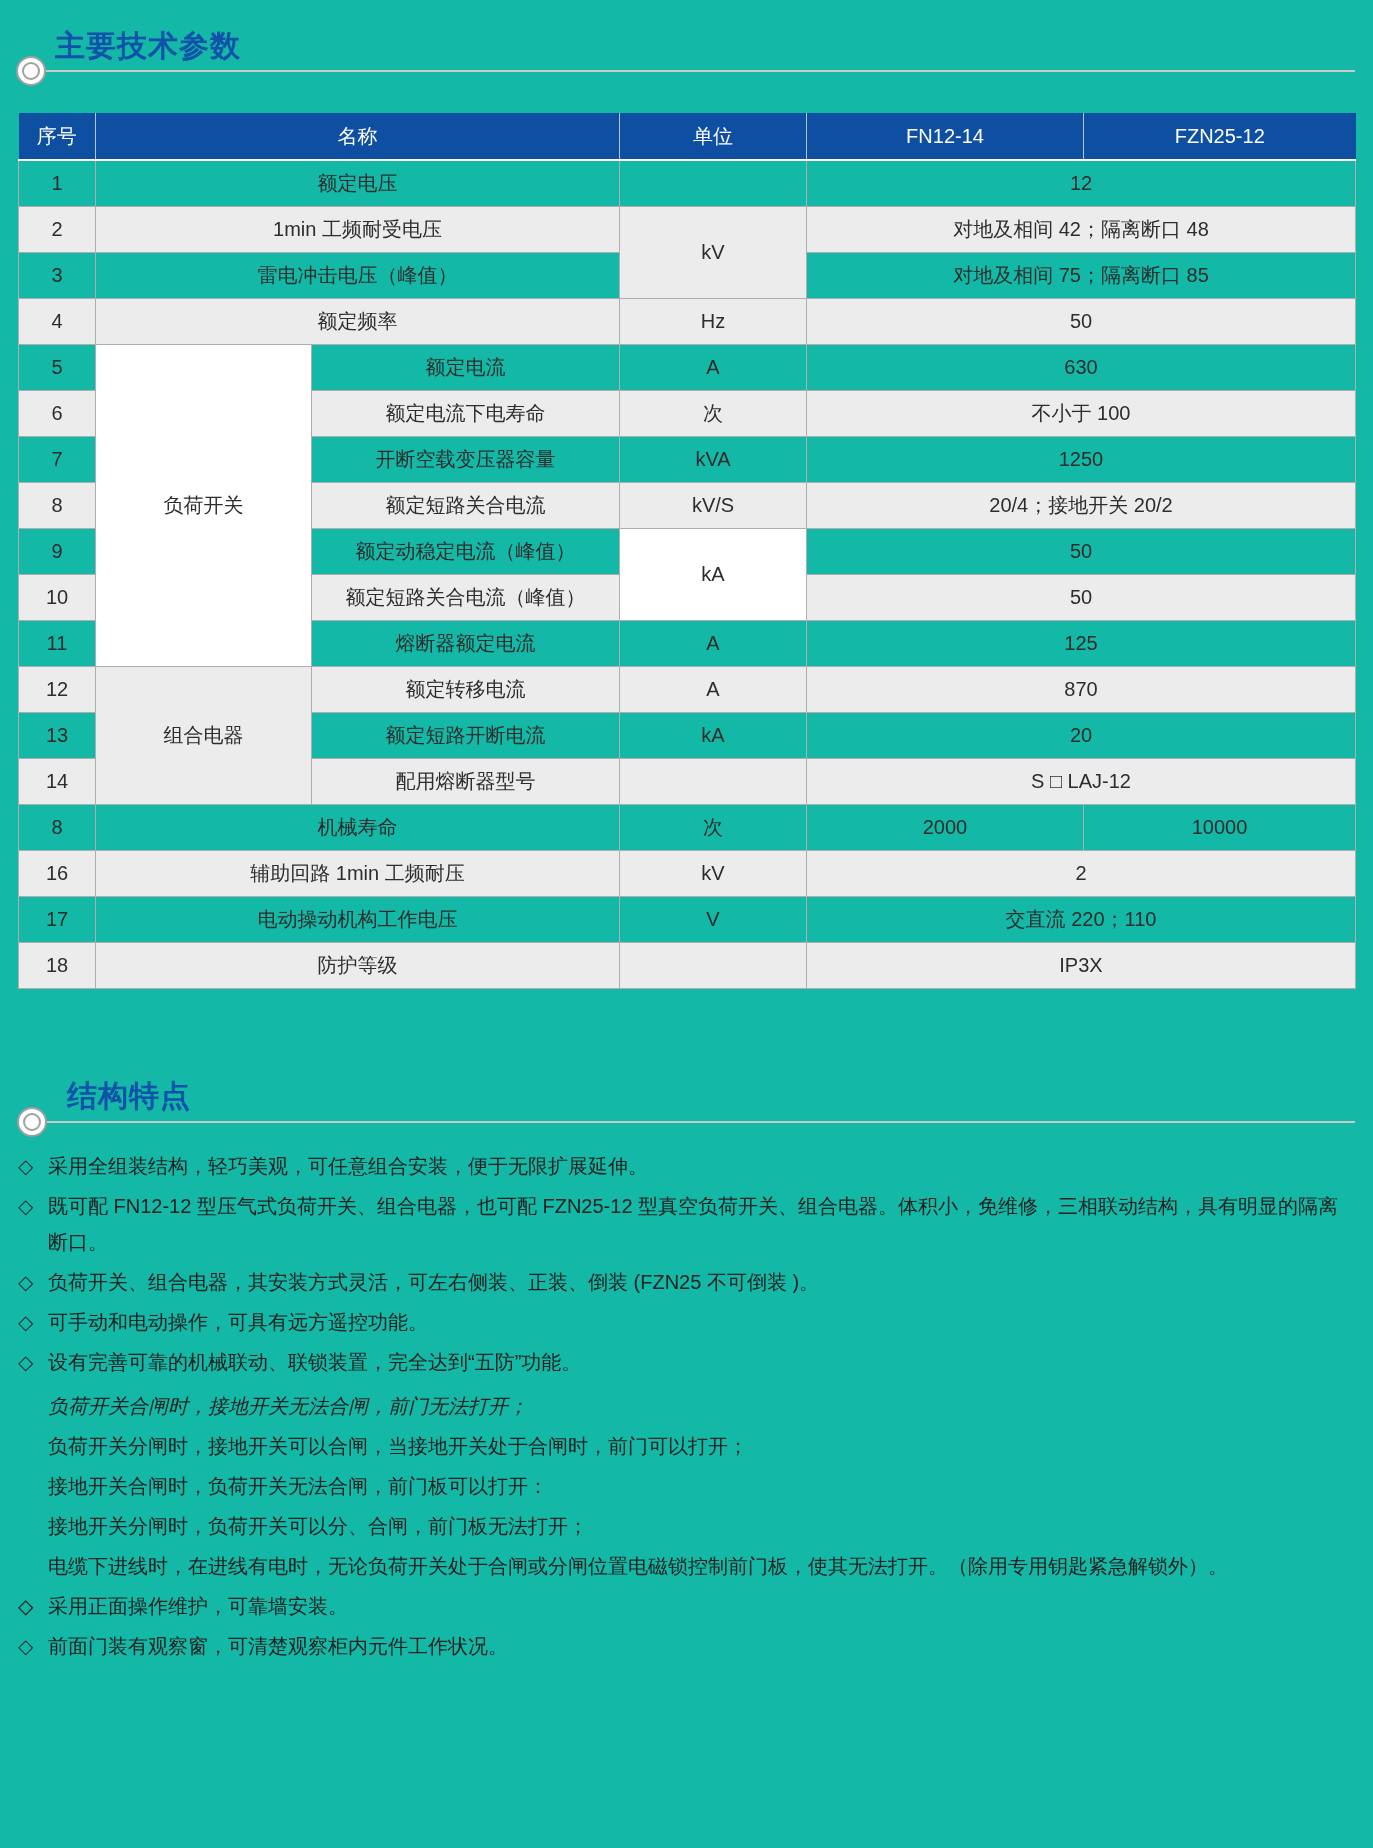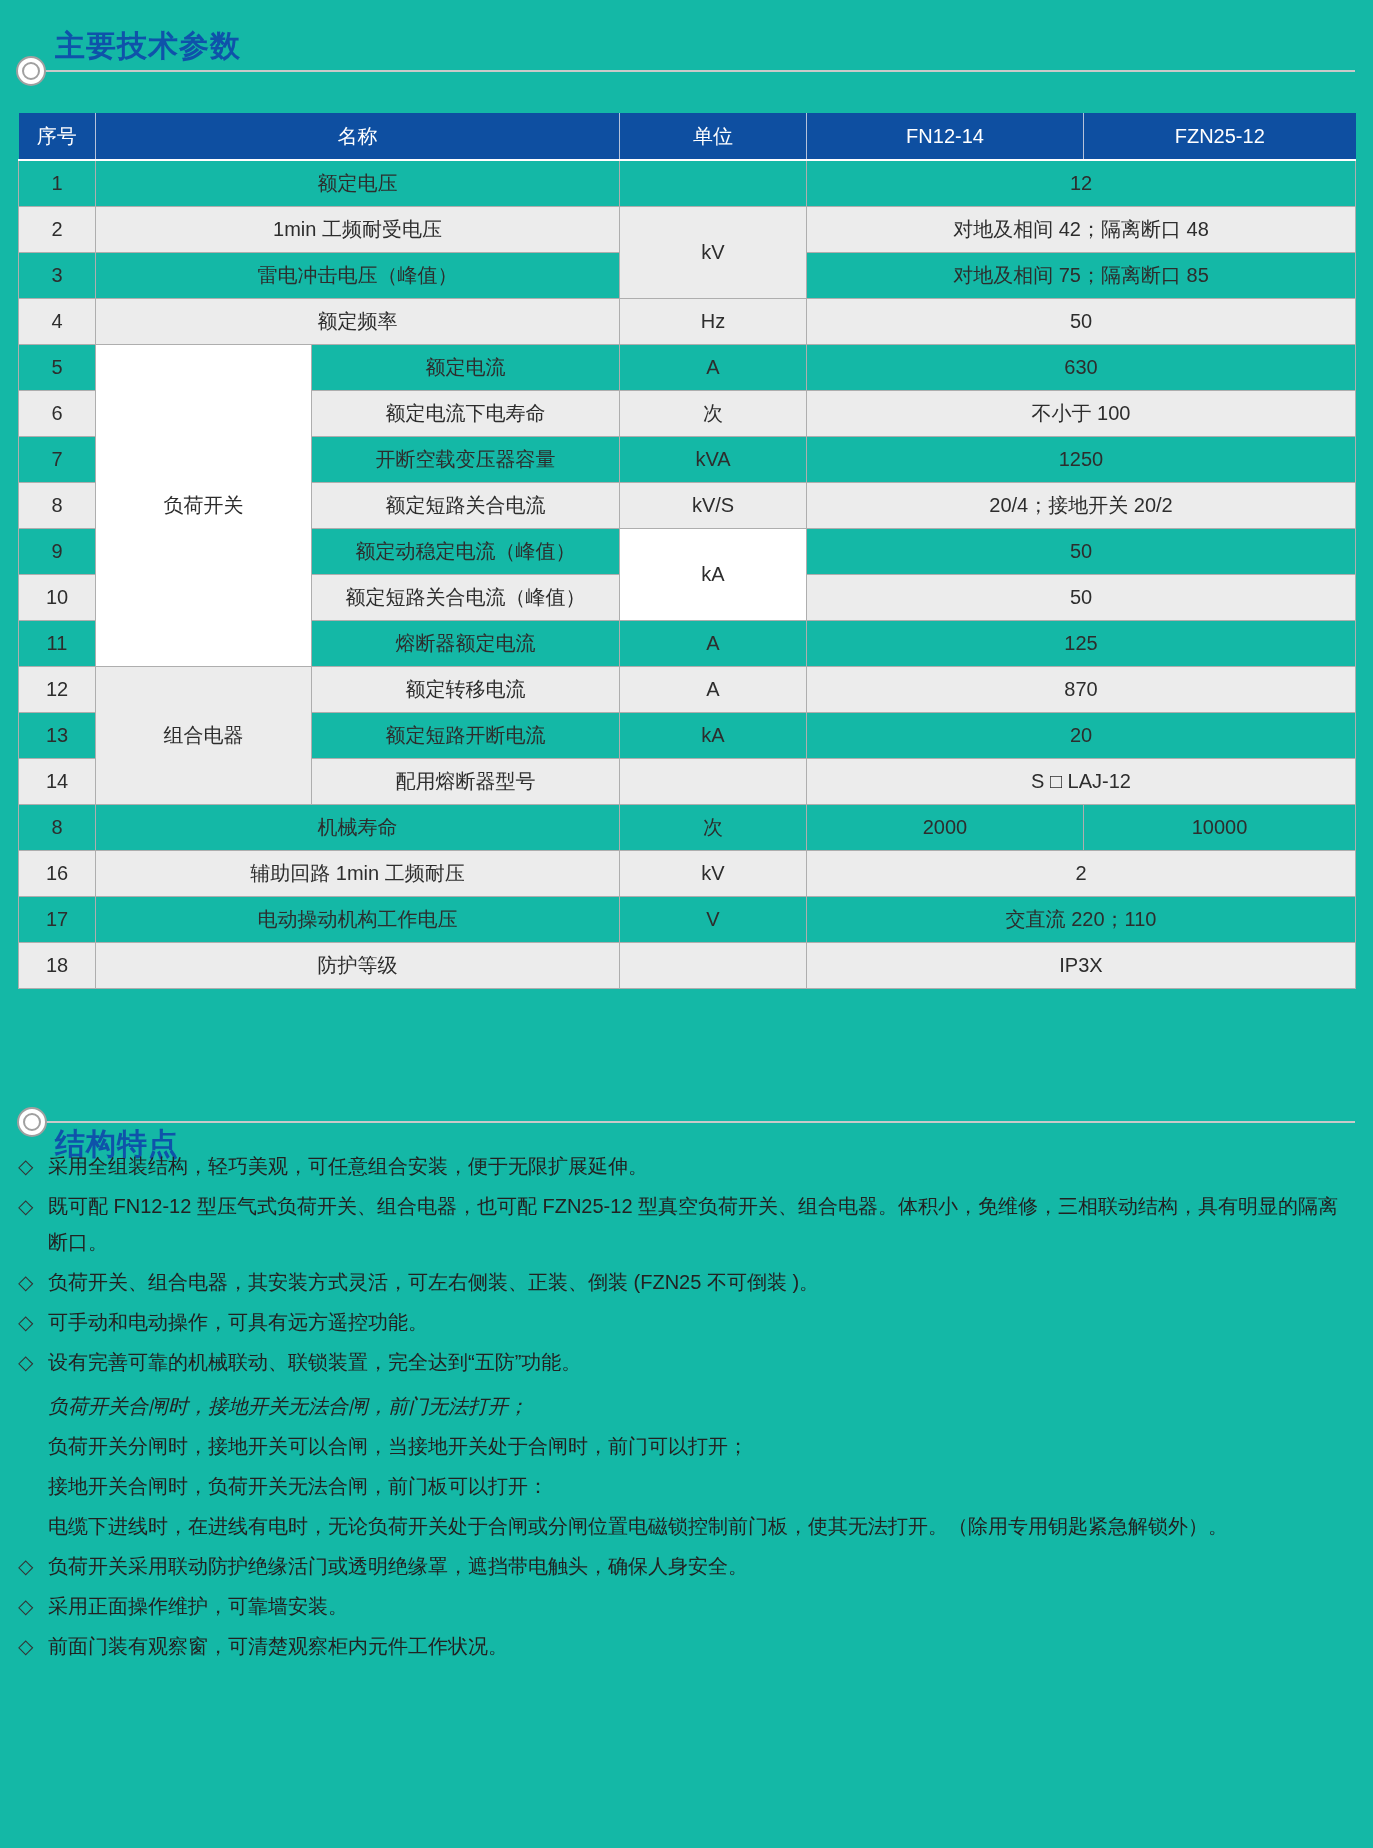--- a/index.html
+++ b/index.html
@@ -2,21 +2,21 @@
 <html><head>
 <meta charset="utf-8">
 <style>
   html,body{margin:0;padding:0;background:#ffffff;}
   body{font-family:"Liberation Sans","DejaVu Sans",sans-serif;color:#2d2d2d;}
   .page{position:relative;width:1373px;height:1848px;background:#14b8a6;overflow:hidden;}
 
   
   .sec-title{position:absolute;left:55px;font-size:30px;font-weight:bold;color:#0f52aa;letter-spacing:1px;white-space:nowrap;}
   #title1{top:26px;}
-  #title2{top:1124px;}
+  #title2{top:1076px;margin-left:12px;}
   .rule{position:absolute;height:2px;background:#c9c9c9;}
   #rule1{left:44px;top:70px;width:1311px;}
   #rule2{left:45px;top:1121px;width:1310px;}
   .ornament{position:absolute;width:26px;height:26px;border:2px solid #a0a0a0;border-radius:50%;background:#ffffff;display:flex;align-items:center;justify-content:center;box-sizing:content-box;}
   .ornament .inner{width:14px;height:14px;border:2px solid #a0a0a0;border-radius:50%;background:#ffffff;}
   #orn1{left:16px;top:56px;}
   #orn2{left:17px;top:1107px;}
 
   
   table.params{position:absolute;left:18px;top:113px;width:1337px;border-collapse:collapse;table-layout:fixed;font-size:20px;color:#2d2d2d;}
@@ -183,19 +183,20 @@
 
   <div class="features">
     <div class="feat"><span class="dmd">◇</span><span>采用全组装结构，轻巧美观，可任意组合安装，便于无限扩展延伸。</span></div>
     <div class="feat"><span class="dmd">◇</span><span>既可配 FN12-12 型压气式负荷开关、组合电器，也可配 FZN25-12 型真空负荷开关、组合电器。体积小，免维修，三相联动结构，具有明显的隔离断口。</span></div>
     <div class="feat"><span class="dmd">◇</span><span>负荷开关、组合电器，其安装方式灵活，可左右侧装、正装、倒装 (FZN25 不可倒装 )。</span></div>
     <div class="feat"><span class="dmd">◇</span><span>可手动和电动操作，可具有远方遥控功能。</span></div>
     <div class="feat"><span class="dmd">◇</span><span>设有完善可靠的机械联动、联锁装置，完全达到“五防”功能。</span></div>
     <div class="feat plain-first"><span>负荷开关合闸时，接地开关无法合闸，前门无法打开；</span></div>
     <div class="feat"><span>负荷开关分闸时，接地开关可以合闸，当接地开关处于合闸时，前门可以打开；</span></div>
     <div class="feat"><span>接地开关合闸时，负荷开关无法合闸，前门板可以打开：</span></div>
+    <div class="feat"><span>接地开关分闸时，负荷开关可以分、合闸，前门板无法打开；</span></div>
     <div class="feat"><span>电缆下进线时，在进线有电时，无论负荷开关处于合闸或分闸位置电磁锁控制前门板，使其无法打开。（除用专用钥匙紧急解锁外）。</span></div>
-    <div class="feat"><span class="dmd">◇</span><span>负荷开关采用联动防护绝缘活门或透明绝缘罩，遮挡带电触头，确保人身安全。</span></div>
+    <div class="feat"><span class="dmd">◇</span></div>
     <div class="feat"><span class="dmd">◇</span><span>采用正面操作维护，可靠墙安装。</span></div>
     <div class="feat"><span class="dmd">◇</span><span>前面门装有观察窗，可清楚观察柜内元件工作状况。</span></div>
   </div>
 
 </div>
 
 </body></html>

